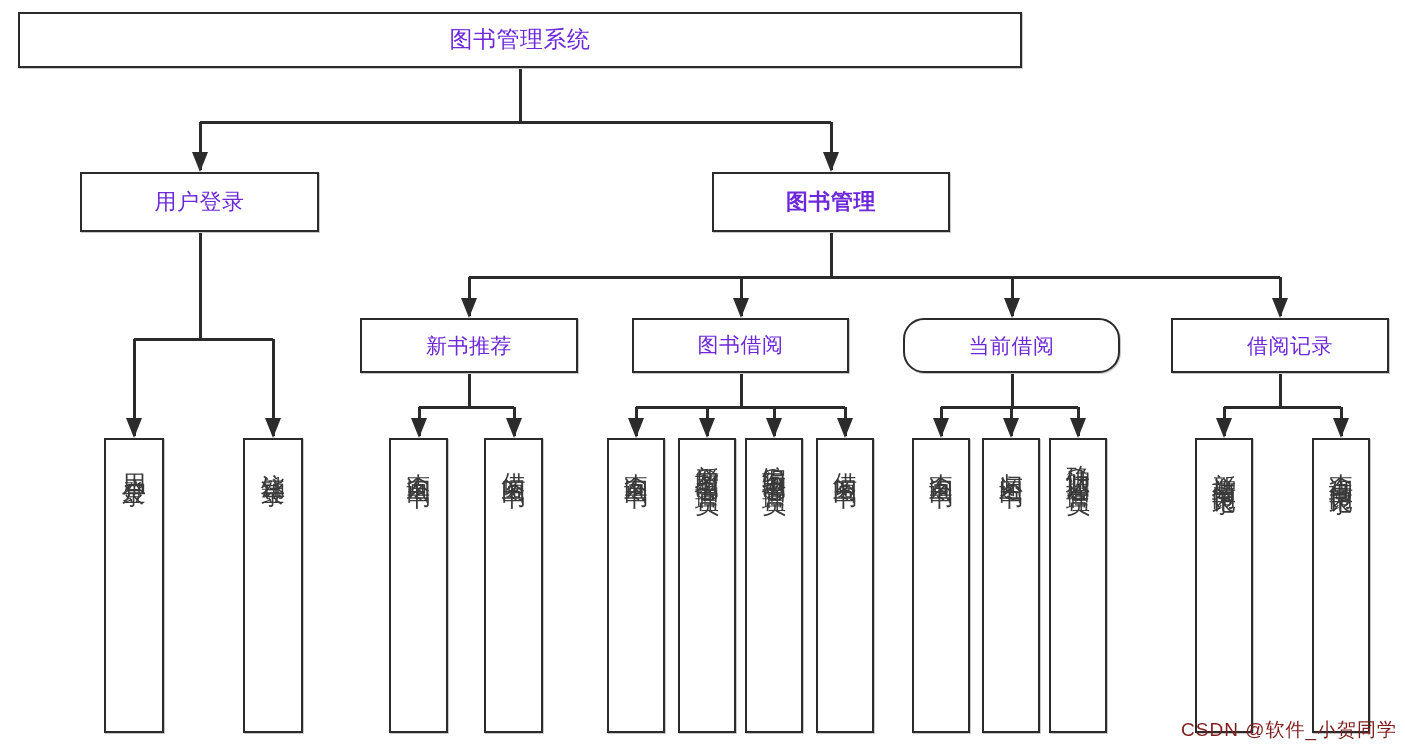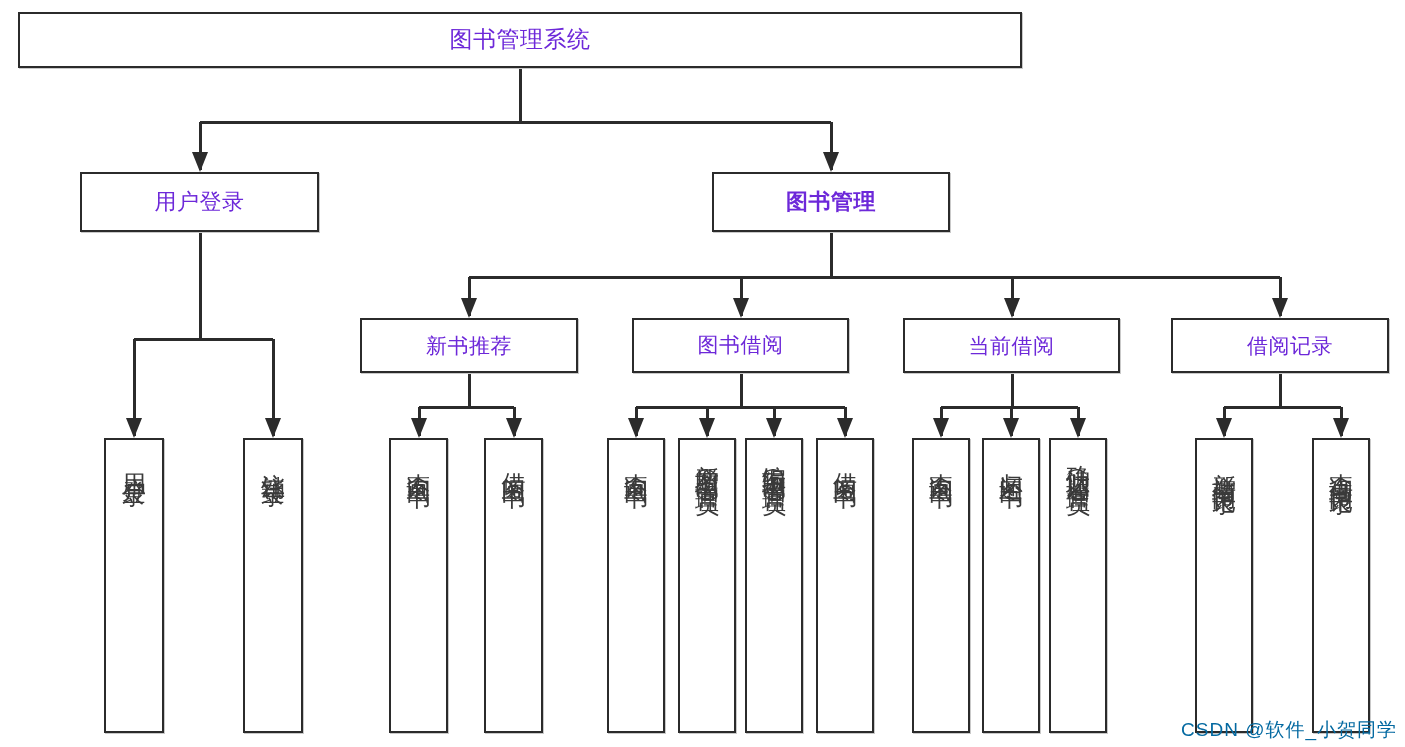--- a/index.html
+++ b/index.html
@@ -40,21 +40,21 @@
     color:#3a3a3a;
     white-space:nowrap;
   }
   .leaf.tall .lbl{padding-top:6px;}
 
   #watermark{
     position:absolute;
     right:8px;
     bottom:4px;
     font-size:19px;
-    color:#0369a1;
+    color:#7f1d1d;
     letter-spacing:1px;
     white-space:nowrap;
     pointer-events:none;
   }
 </style>
 </head>
 <body>
 
 <div id="stage">
   <svg id="edges" viewBox="0 0 1405 747" xmlns="http://www.w3.org/2000/svg" aria-hidden="true">
@@ -120,21 +120,21 @@
       </div>
       <div class="node lvl1" style="left: 712px; top: 172px; width: 238px; height: 60px; font-weight: bold;">
         <span class="lbl">图书管理</span>
       </div>
       <div class="node lvl2" style="left: 360px; top: 318px; width: 218px; height: 55px;">
         <span class="lbl">新书推荐</span>
       </div>
       <div class="node lvl2" style="left: 632px; top: 318px; width: 217px; height: 55px; font-family: Liberation Serif, serif;">
         <span class="lbl">图书借阅</span>
       </div>
-      <div class="node lvl2" style="left: 903px; top: 318px; width: 217px; height: 55px;">
+      <div class="node lvl2" style="left: 903px; top: 318px; width: 217px; height: 55px; border-radius: 21px;">
         <span class="lbl">当前借阅</span>
       </div>
       <div class="node lvl2" style="left: 1171px; top: 318px; width: 218px; height: 55px; padding-left: 20px;">
         <span class="lbl">借阅记录</span>
       </div>
       <div class="node lvl3 leaf" style="left: 104px; top: 438px; width: 60px; height: 295px;">
         <span class="lbl">用户登录</span>
       </div>
       <div class="node lvl3 leaf" style="left: 243px; top: 438px; width: 60px; height: 295px;">
         <span class="lbl">注销登录</span>

